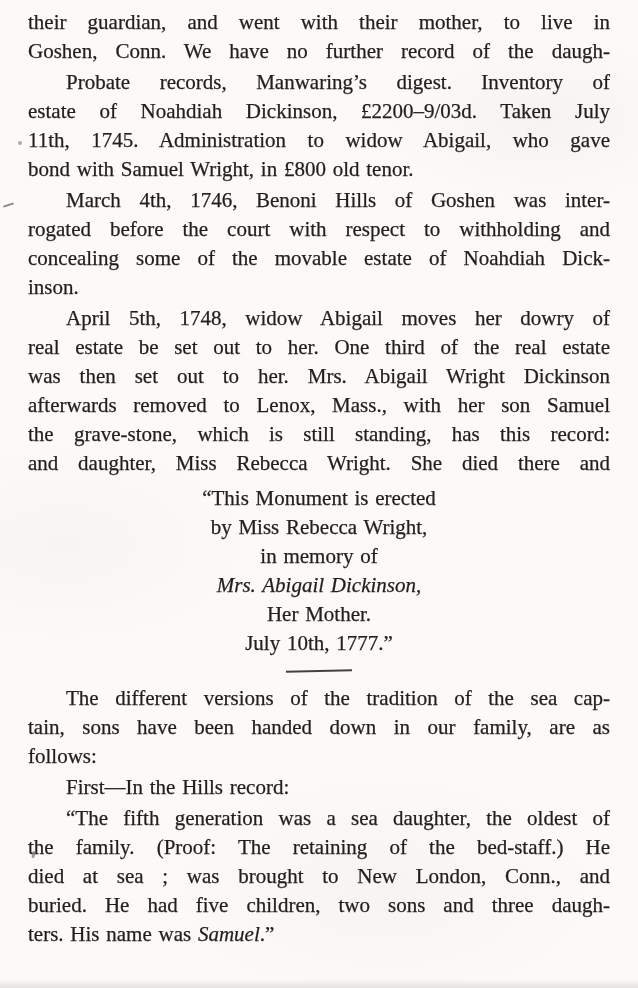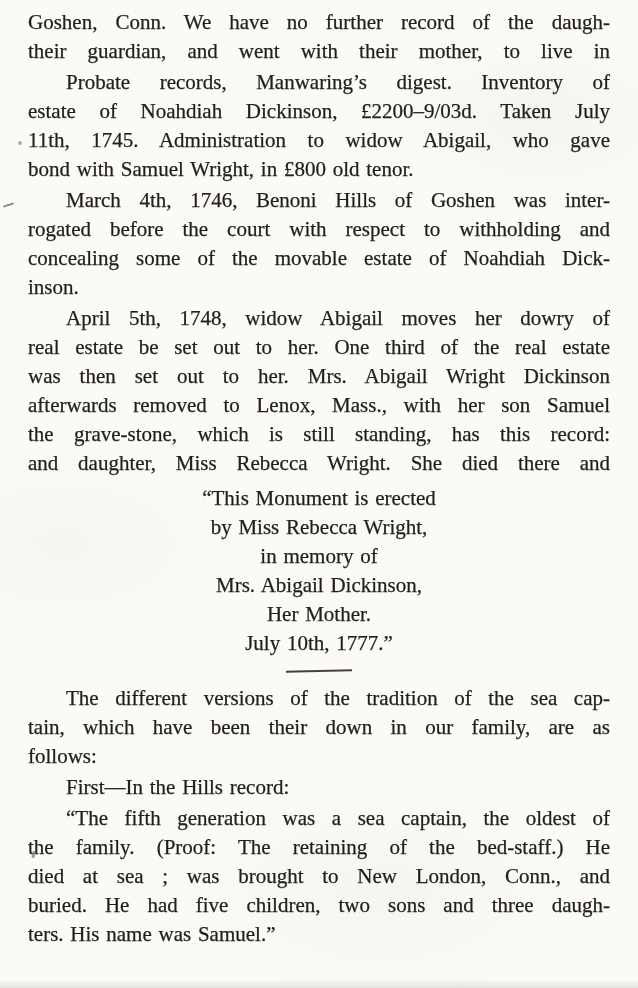--- a/index.html
+++ b/index.html
@@ -33,21 +33,21 @@
   .para { margin: 0 0 2px 0; }
   .line {
     line-height: 29px;
     text-align: justify;
     text-align-last: justify;
   }
   .line.end { text-align: left; text-align-last: left; }
   .indent { padding-left: 38px; }
   .monument { margin-top: 6px; text-align: center; }
   .m-line { line-height: 29px; }
-  .italic { }
+  .italic { font-style: italic; }
   .divider {
     width: 66px;
     height: 2px;
     background: #45423e;
     margin: 12px auto 12px auto;
     transform: rotate(-1.2deg);
   }
   .speck {
     position: absolute;
     background: #8d8a84;
@@ -65,22 +65,22 @@
     border-radius: 2px; transform: rotate(12deg);
     background: #7c7973; opacity: 0.75;
   }
 </style>
 </head>
 <body>
 
 <div class="page">
 
   <div class="para">
+    <div class="line">their guardian, and went with their mother, to live in</div>
     <div class="line">Goshen, Conn.  We have no further record of the daugh-</div>
-    <div class="line">their guardian, and went with their mother, to live in</div>
   </div>
 
   <div class="para">
     <div class="line indent">Probate records, Manwaring’s digest.  Inventory of</div>
     <div class="line">estate of Noahdiah Dickinson, £2200–9/03d.  Taken July</div>
     <div class="line">11th, 1745.  Administration to widow Abigail, who gave</div>
     <div class="line end">bond with Samuel Wright, in £800 old tenor.</div>
   </div>
 
   <div class="para">
@@ -105,30 +105,30 @@
     <div class="m-line">in memory of</div>
     <div class="m-line italic">Mrs. Abigail Dickinson,</div>
     <div class="m-line">Her Mother.</div>
     <div class="m-line">July 10th, 1777.”</div>
   </div>
 
   <div class="divider"></div>
 
   <div class="para">
     <div class="line indent">The different versions of the tradition of the sea cap-</div>
-    <div class="line">tain, which have been their down in our family, are as</div>
+    <div class="line">tain, sons have been handed down in our family, are as</div>
     <div class="line end">follows:</div>
   </div>
 
   <div class="para">
     <div class="line indent end">First—In the Hills record:</div>
   </div>
 
   <div class="para">
-    <div class="line indent">“The fifth generation was a sea captain, the oldest of</div>
+    <div class="line indent">“The fifth generation was a sea daughter, the oldest of</div>
     <div class="line">the family.  (Proof: The retaining of the bed-staff.)  He</div>
     <div class="line">died at sea ; was brought to New London, Conn., and</div>
     <div class="line">buried.  He had five children, two sons and three daugh-</div>
     <div class="line end"><span>ters.  His name was </span><span class="italic">Samuel</span><span>.”</span></div>
   </div>
 
   <div class="speck speck-dot"></div>
   <div class="speck speck-dash"></div>
   <div class="speck speck-tick"></div>
 

